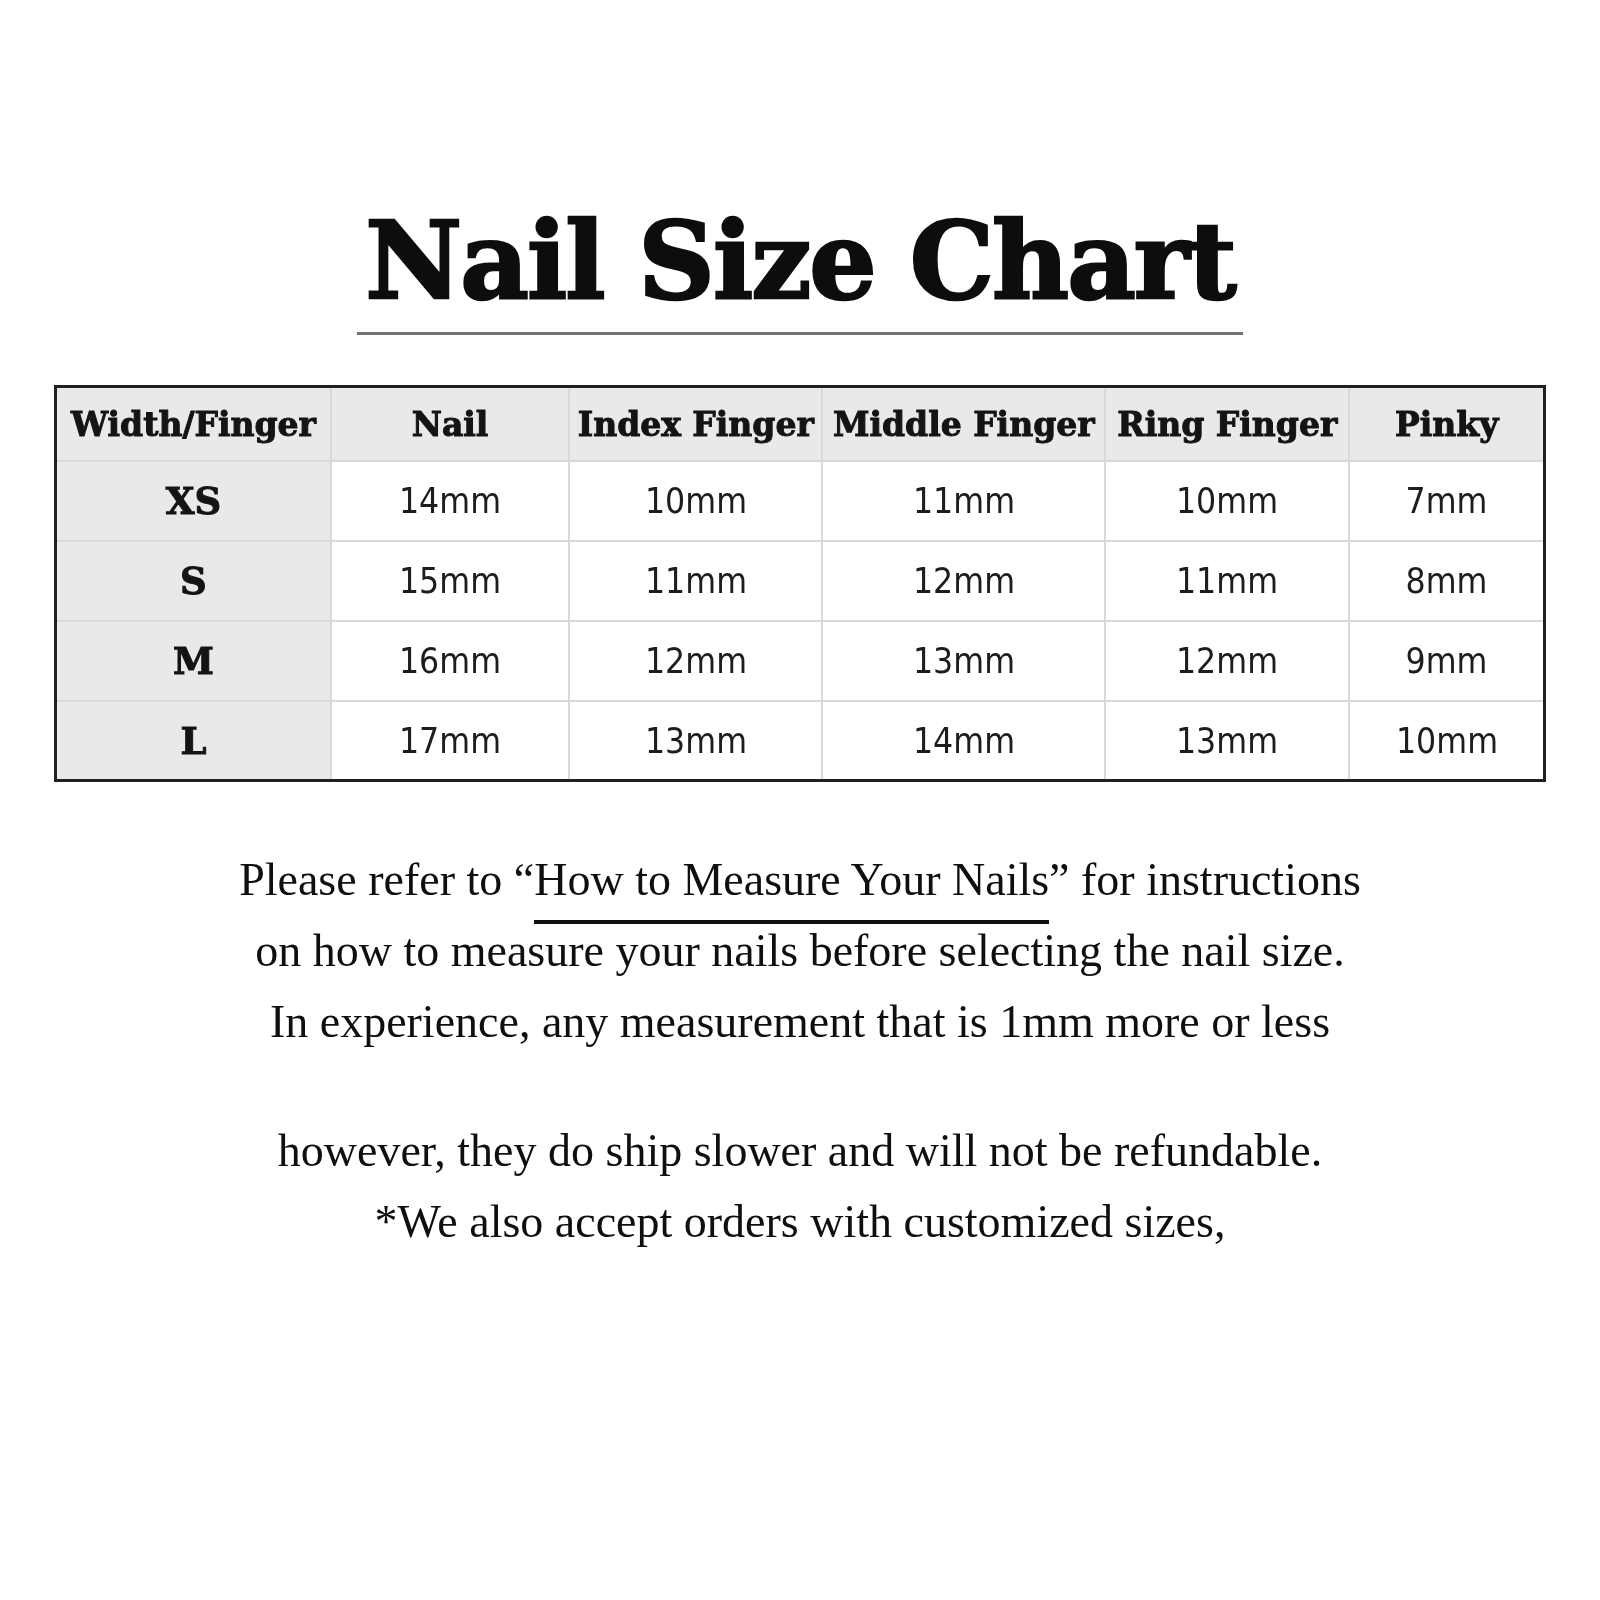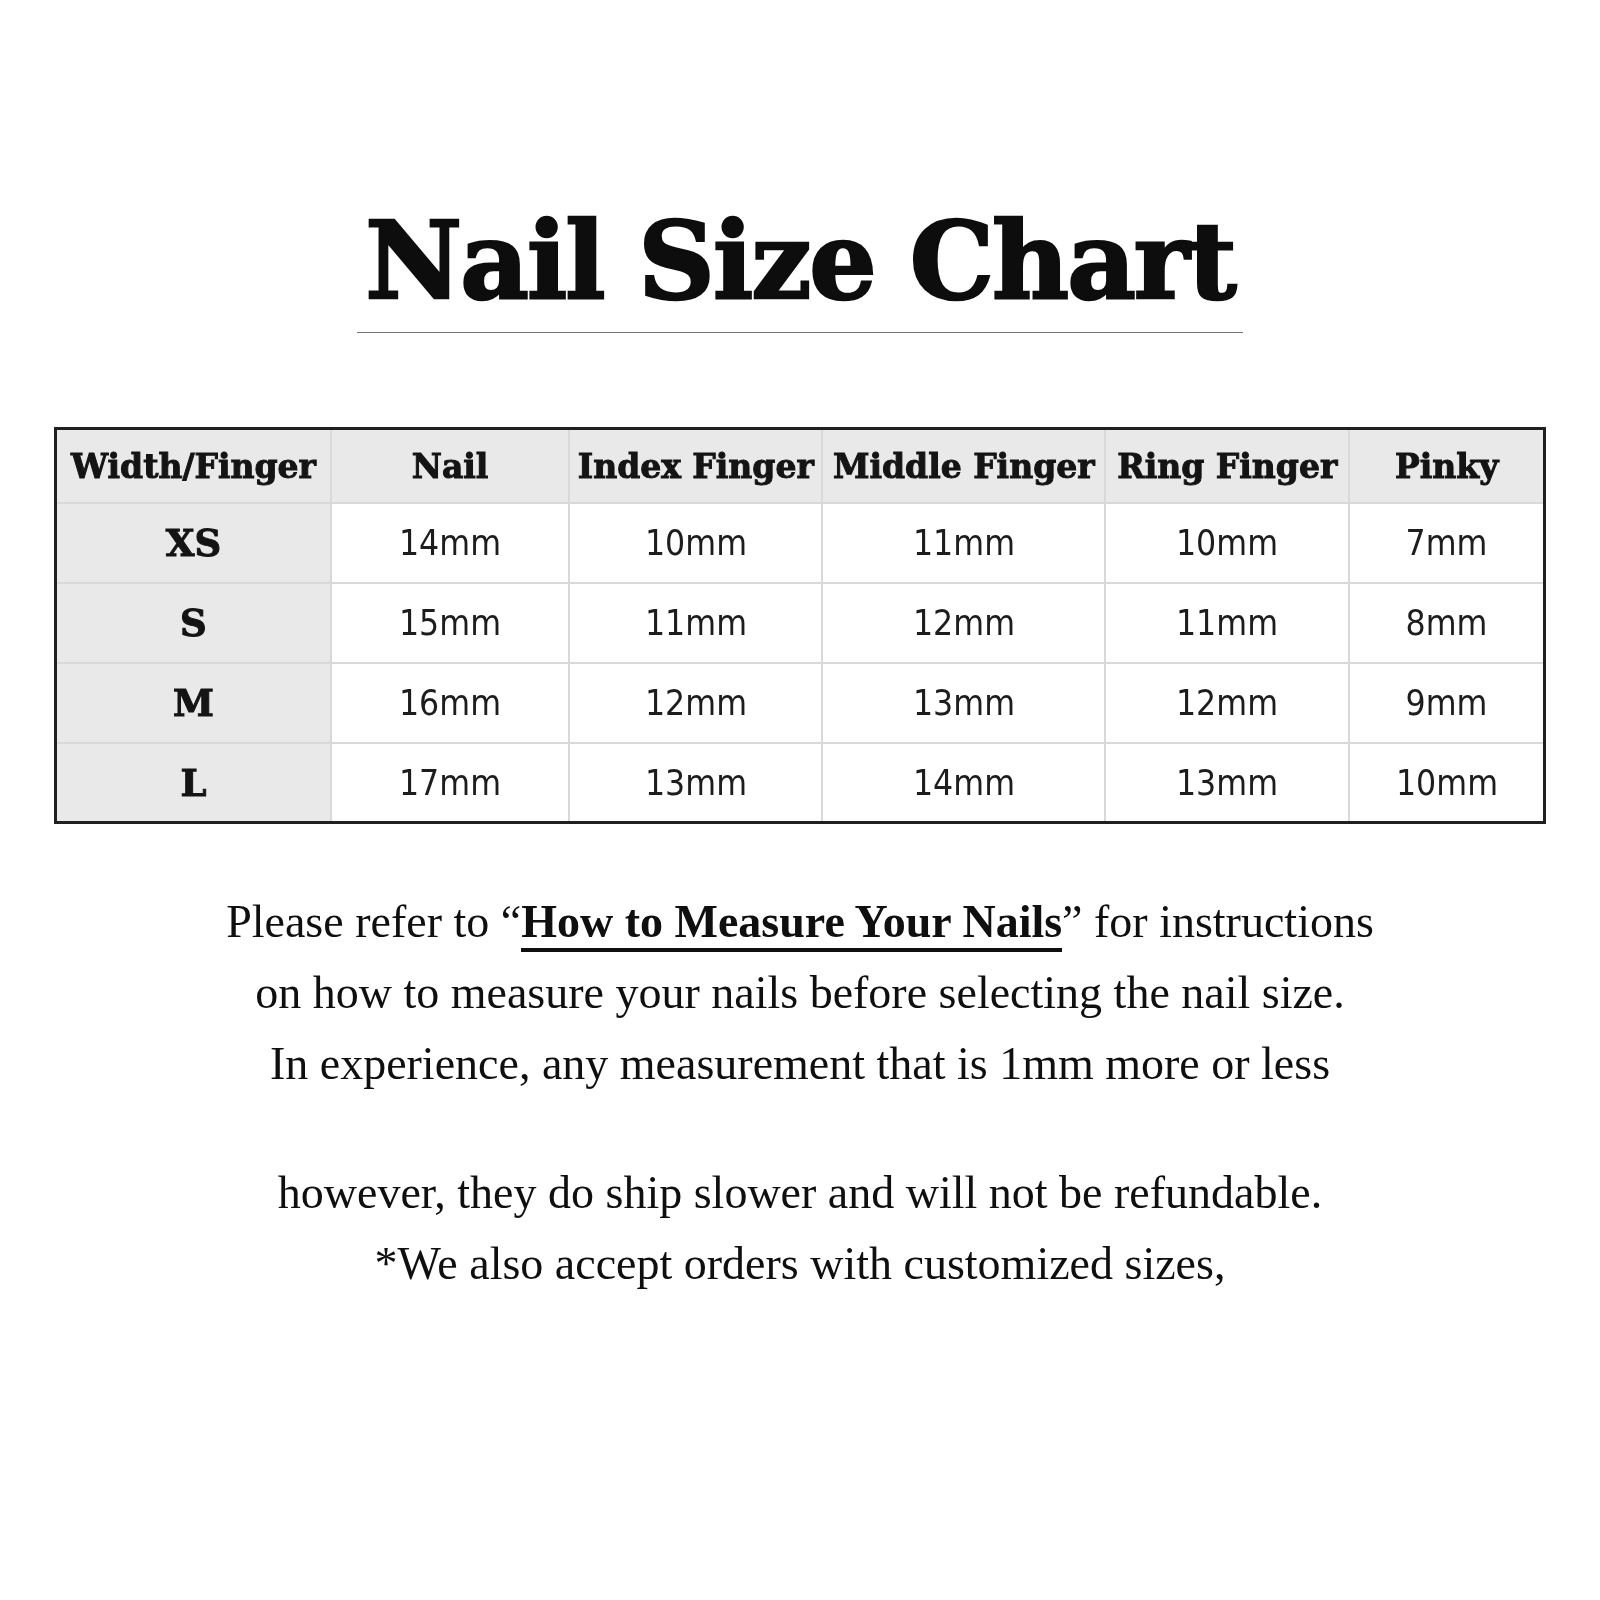--- a/index.html
+++ b/index.html
@@ -20,28 +20,28 @@
   }
   .title-text {
     display: inline-block;
     font-family: "DejaVu Serif", serif;
     font-weight: 700;
     font-size: 106px;
     letter-spacing: -2px;
     -webkit-text-stroke: 2.5px #0d0d0d;
     color: #0d0d0d;
     padding: 0 8px 16px 8px;
-    border-bottom: 1px solid #737373;
+    border-bottom: 3px solid #737373;
     line-height: 1.05;
   }
 
   
   table.size-table {
     width: 1492px;
-    margin: 94px auto 0 auto;
+    margin: 50px auto 0 auto;
     border-collapse: collapse;
     table-layout: fixed;
     border: 3px solid var(--outer-border, #202020);
   }
   table.size-table th,
   table.size-table td {
     border: 2px solid var(--inner-border, #d9d9d9);
     text-align: center;
     vertical-align: middle;
     padding: 0;
@@ -83,23 +83,22 @@
     font-size: 46px;
     line-height: 71px;
     margin: 0;
     color: #0f0f0f;
   }
   .note .line { display: block; white-space: nowrap; }
   .note1 { margin-top: 62px; }
   .note2 { margin-top: 58px; }
   .link {
     border-bottom: 4px solid #0f0f0f;
-    padding-bottom: 1px;
+    padding-bottom: 15px;
     cursor: pointer;
-    font-weight: bold;
   }
 </style>
 </head>
 <body>
 
 <div class="page">
 
   <div class="title-wrap">
     <h1 class="title-text" style="margin:0">Nail Size Chart</h1>
   </div>

